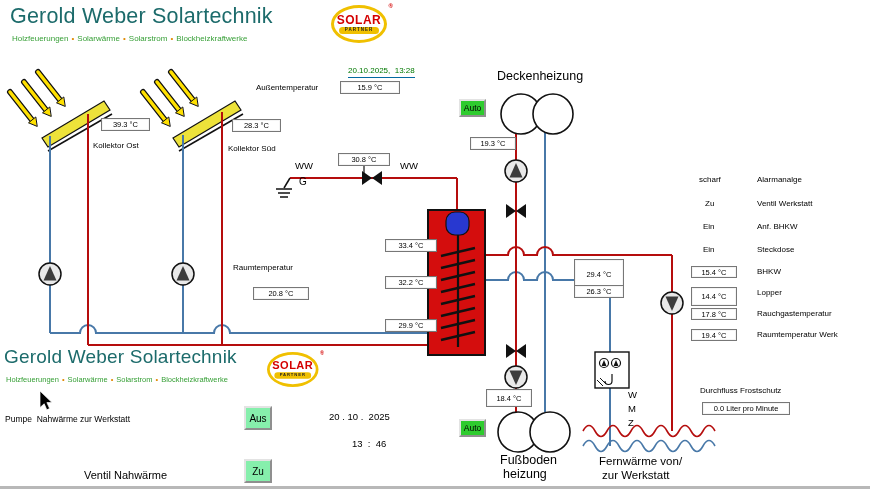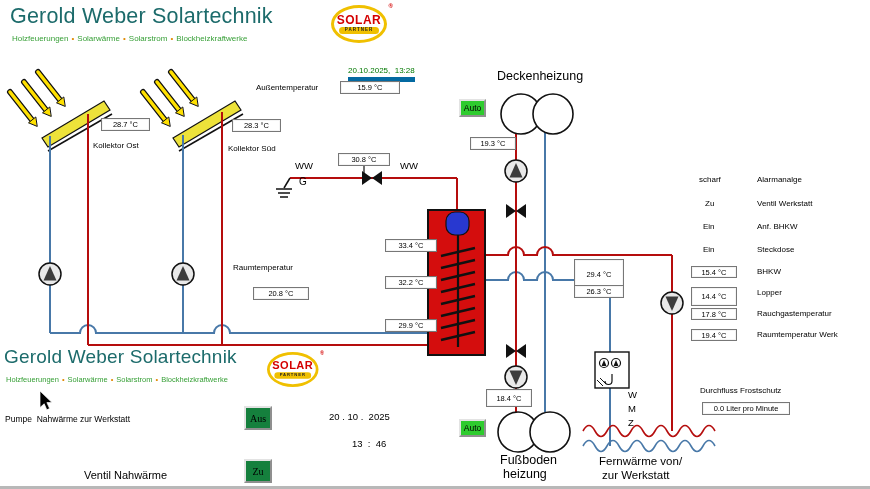--- a/index.html
+++ b/index.html
@@ -7,21 +7,21 @@
   body { position:relative; overflow:hidden; background:#fff;
          font-family:"Liberation Sans", sans-serif; color:#000; }
   .abs  { position:absolute; }
   .lbl  { position:absolute; font-size:8px; white-space:pre; line-height:1.1; }
   .vbox { position:absolute; background:#fff; border:1px solid #777;
           font-size:7.5px; display:flex; align-items:center; justify-content:center;
           white-space:pre; box-shadow:inset 0 0 0 1px #f4f4f4; }
   .btn  { position:absolute; display:flex; align-items:center; justify-content:center;
           border:2px outset #e3e3e3; font-size:8.5px; cursor:pointer; }
   .btn-green { background:#2ecb2e; }
-  .btn-gray  { background:#15803d; font-size:10px;font-family:Liberation Serif, serif; }
+  .btn-gray  { background:#86efac; font-size:10px; }
   .title    { position:absolute; font-weight:normal; color:#1c6b6b; white-space:nowrap; letter-spacing:0.2px; }
   .subtitle { position:absolute; color:#38a038; font-weight:normal; font-size:8px; white-space:nowrap; }
   .subtitle .dot { color:#e08a00; padding:0 3px; }
   .logo { position:absolute; }
   .logo .oval { width:56px; height:38px; border:3px solid #f0c000; border-radius:50%;
                 background:#fff; display:flex; flex-direction:column; align-items:center;
                 justify-content:center; overflow:hidden; }
   .logo .solar { color:#d40000; font-weight:bold; font-size:12px; letter-spacing:0.5px; line-height:1; }
   .logo .partner { background:#f0c000; color:#222; font-weight:bold; font-size:4.5px;
                    letter-spacing:1px; padding:1px 6px; border-radius:4px; margin-top:1px; line-height:1; }
@@ -173,26 +173,26 @@
   <span>Holzfeuerungen</span><span class="dot">•</span><span>Solarwärme</span><span class="dot">•</span><span>Solarstrom</span><span class="dot">•</span><span>Blockheizkraftwerke</span>
 </div>
 <div class="logo" style="left:331px;top:5px;">
   <div class="oval">
     <div class="solar">SOLAR</div>
     <div class="partner">PARTNER</div>
   </div>
   <div class="reg">®</div>
 </div>
 
-<div class="lbl" style="left:348px;top:67px;color:#007800;border-bottom:5px solid #0369a1;padding-bottom:1px">20.10.2025,  13:28</div>
+<div class="lbl" style="left:348px;top:67px;color:#007800;border-bottom:1px solid #0369a1;padding-bottom:1px">20.10.2025,  13:28</div>
 <div class="lbl" style="left:256px;top:84px">Außentemperatur</div>
 <div class="vbox" style="left:340px;top:81px;width:60px;height:13px">15.9 °C</div>
 
 <div class="lbl" style="left:93px;top:142px">Kollektor Ost</div>
-<div class="vbox" style="left:101px;top:118px;width:49px;height:13px">28.7 °C</div>
+<div class="vbox" style="left:101px;top:118px;width:49px;height:13px">39.3 °C</div>
 <div class="lbl" style="left:228px;top:145px">Kollektor Süd</div>
 <div class="vbox" style="left:232px;top:119px;width:49px;height:13px">28.3 °C</div>
 
 <div class="lbl" style="left:295px;top:161px;font-size:9.5px">WW</div>
 <div class="lbl" style="left:299px;top:176px;font-size:10px">G</div>
 <div class="lbl" style="left:400px;top:161px;font-size:9.5px">WW</div>
 <div class="vbox" style="left:338px;top:153px;width:52px;height:13px">30.8 °C</div>
 
 <div class="biglbl" style="left:497px;top:69px">Deckenheizung</div>
 <div class="btn btn-green" style="left:459px;top:99px;width:27px;height:18px">Auto</div>

